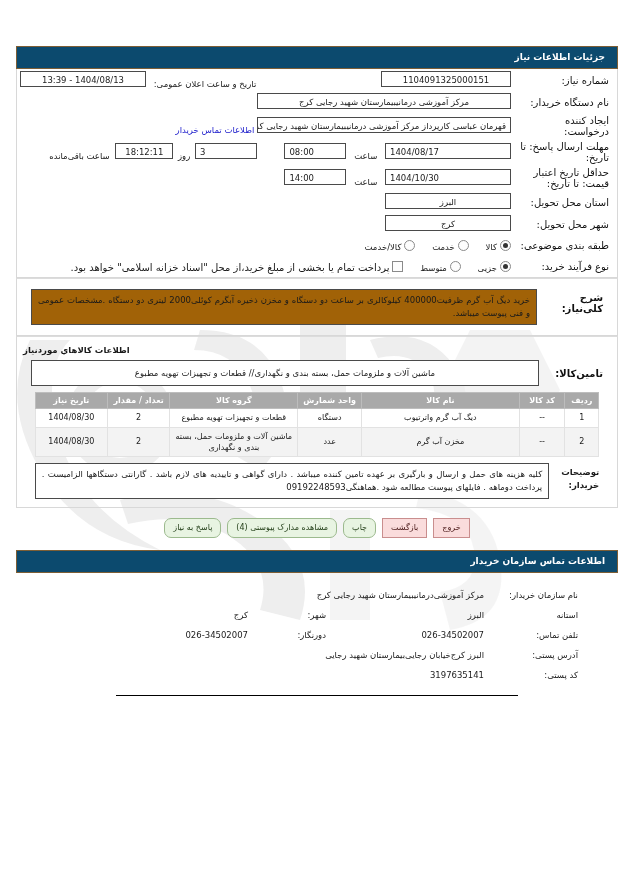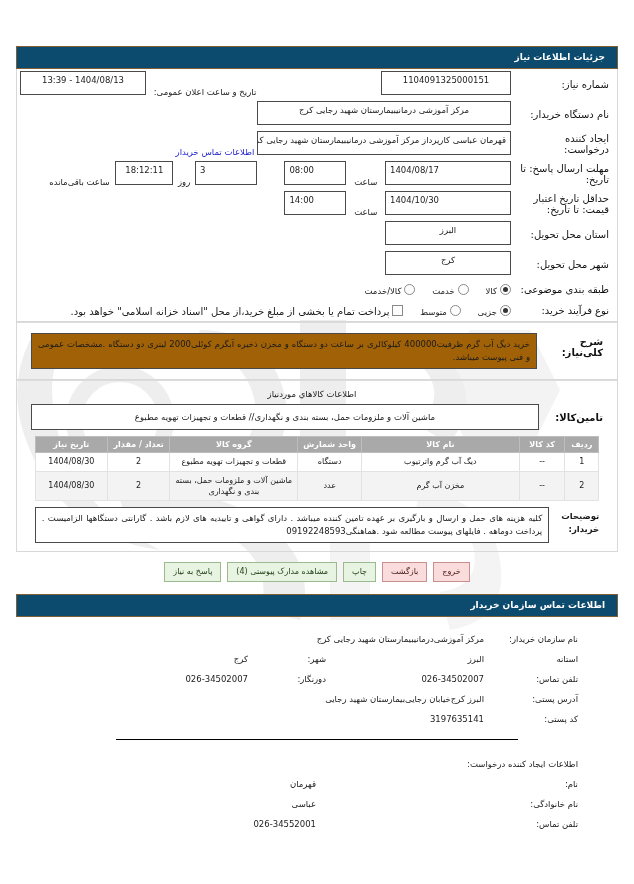--- a/index.html
+++ b/index.html
@@ -63,21 +63,21 @@
     color: #111;
     white-space: normal;
     width: 92px;
     padding-right: 8px !important;
   }
   .lbl-b { font-weight: bold; }
   .fld {
     display: inline-block;
     border: 1px solid #4a4a4a;
     background: #ffffff;
-    height: 24px;
+    height: 16px;
     line-height: 16px;
     font-size: 8.5px;
     padding: 0 4px;
     text-align: left;
     box-sizing: border-box;
     overflow: hidden;
     white-space: nowrap;
   }
   .fld.rtl { text-align: right; direction: rtl; }
   .fld.ctr { text-align: center; }
@@ -139,23 +139,23 @@
   .group-box {
     border: 1px solid #4a4a4a;
     background: #ffffff;
     padding: 3px 6px;
     font-size: 8.5px;
     height: 18px;
     line-height: 18px;
     text-align: center;
   }
   .sect-title {
-    font-weight: normal;
-    font-size: 8.5px;
-    text-align: center;
+    font-weight: bold;
+    font-size: 8.5px;
+    text-align: left;
     padding: 6px 10px 3px 0;
   }
 
   table.goods {
     width: 96%;
     margin: 4px auto 0 auto;
     border-collapse: collapse;
     font-size: 8px;
   }
   table.goods th {
@@ -211,21 +211,21 @@
     padding: 10px 0 12px 0;
   }
   .btn {
     font-size: 8px;
     padding: 3px 8px;
     border: 1px solid #7b7b7b;
     cursor: pointer;
     white-space: nowrap;
     line-height: 12px;
   }
-  .btn.green { background: #e8f4e2; border-color: #9cba8e; color: #24401a; }
+  .btn.green { background: #e8f4e2; border-color: #9cba8e; color: #24401a; border-radius: 7px; }
   .btn.pink  { background: #fadcdc; border-color: #c98e8e; color: #481717; }
 
   .contact-table { width: 100%; border-collapse: collapse; font-size: 8.5px; }
   .contact-table td { padding: 5px 4px; vertical-align: middle; }
   .c-lbl { text-align: right; width: 86px; padding-right: 40px !important; white-space: nowrap; }
   .c-val { text-align: right; width: 150px; }
   .c-lbl2 { text-align: right; width: 70px; white-space: nowrap; }
   .c-val2 { text-align: right; }
   .hr-line {
     border: none;
@@ -471,38 +471,16 @@
           <td class="c-lbl">کد پستی:</td>
           <td class="c-val">3197635141</td>
           <td class="c-lbl2"></td>
           <td class="c-val2"></td>
         </tr>
       </tbody>
         </table>
 
       <hr class="hr-line">
 
-      <div class="creator-wrap">
-        <table class="contact-table">
-          <tbody>
-              <tr>
-            <td class="c-lbl" style="width:86px">اطلاعات ایجاد کننده درخواست:</td>
-            <td></td>
-          </tr>
-          <tr>
-            <td class="c-lbl">نام:</td>
-            <td class="c-val">قهرمان</td>
-          </tr>
-          <tr>
-            <td class="c-lbl">نام خانوادگی:</td>
-            <td class="c-val">عباسی</td>
-          </tr>
-          <tr>
-            <td class="c-lbl">تلفن تماس:</td>
-            <td class="c-val">026-34552001</td>
-          </tr>
-        </tbody>
-          </table>
-      </div>
     </div>
 
   </div>
 </div>
 
 </body></html>

